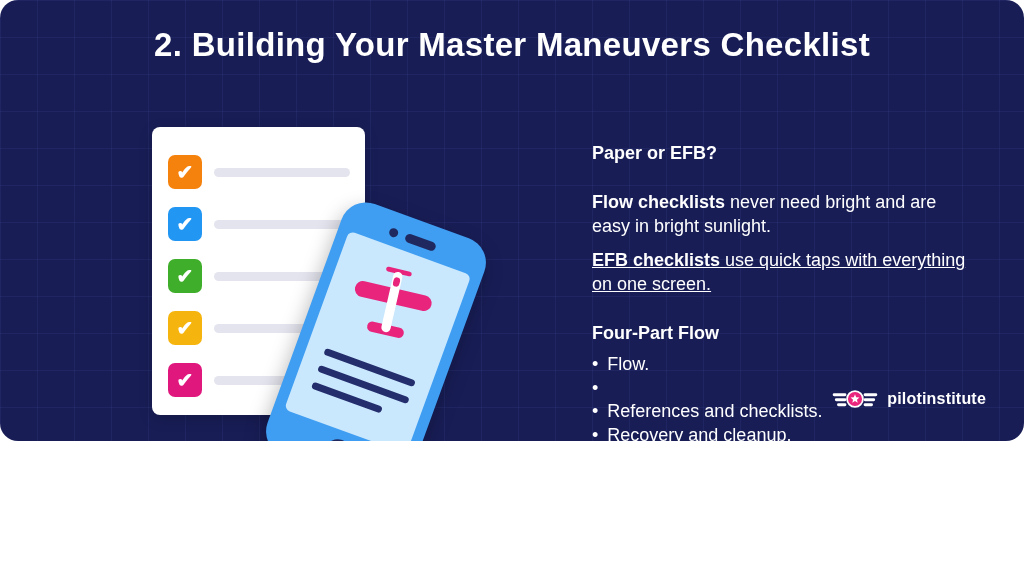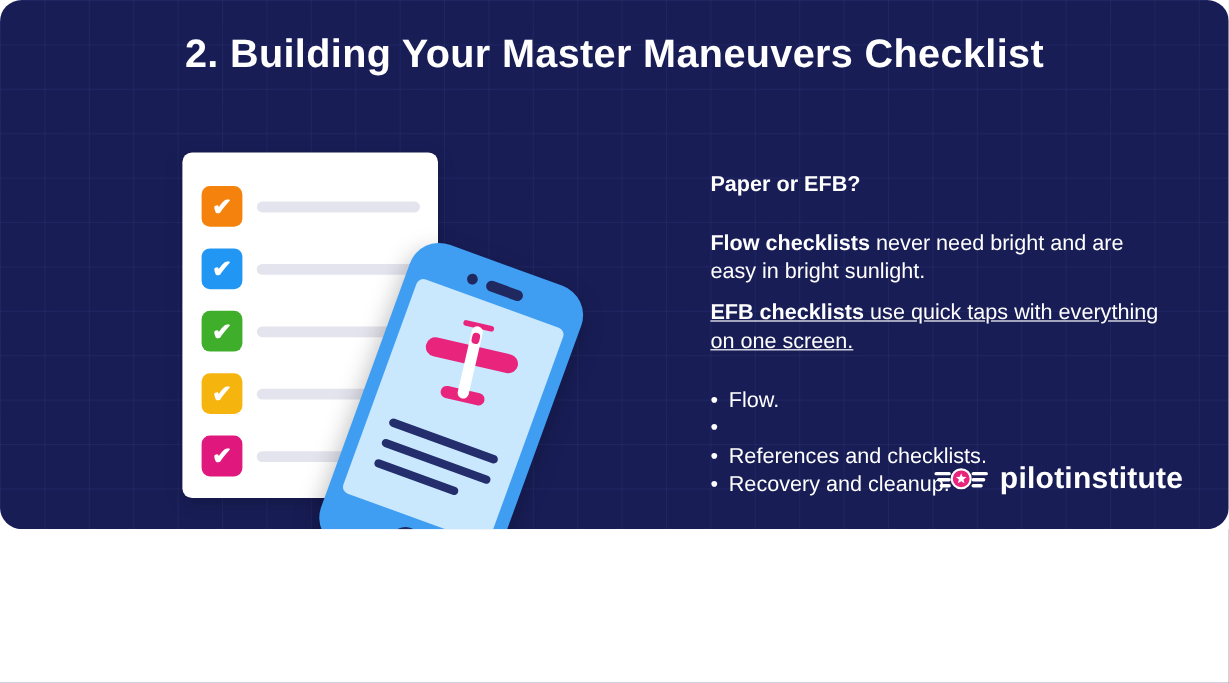--- a/index.html
+++ b/index.html
@@ -49,21 +49,21 @@
   .content{position:absolute;left:592px;top:142px;width:382px;color:#ffffff;font-size:18px;line-height:1.3;}
   .content .h{font-weight:bold;}
   .h1{margin:0 0 26px 0;}
   .p1{margin:0 0 11px 0;}
   .p2{margin:0 0 26px 0;text-decoration:underline;}
   .h2{margin:0 0 8px 0;}
   .bullet-line{display:flex;}
   .bullet-marker{margin-right:9px;}
   
   .logo{position:absolute;right:38px;bottom:26px;display:flex;align-items:center;gap:9px;}
-  .logo-text{color:#ffffff;font-size:25px;font-weight:bold;letter-spacing:0.2px;}
+  .logo-text{color:#ffffff;font-size:16px;font-weight:bold;letter-spacing:0.2px;}
 </style>
 </head>
 <body>
 
 <div class="card" style="background-color: rgb(24, 29, 86);">
 
   <div class="title">2. Building Your Master Maneuvers Checklist</div>
 
   <div class="paper">
     <div class="paper-row">
@@ -117,20 +117,21 @@
   </div>
 
   <div class="content">
     <div class="h h1">Paper or EFB?</div>
     <div class="p1">
       <strong>Flow checklists</strong><span> never need bright and are easy in bright sunlight.</span>
     </div>
     <div class="p2">
       <strong>EFB checklists</strong><span> use quick taps with everything on one screen.</span>
     </div>
+    <div class="h h2">Four-Part Flow</div>
     <div class="bullet-line">
       <span class="bullet-marker">•</span>
       <span>Flow.</span>
     </div>
     <div class="bullet-line">
       <span class="bullet-marker">•</span>
     </div>
     <div class="bullet-line">
       <span class="bullet-marker">•</span>
       <span>References and checklists.</span>

